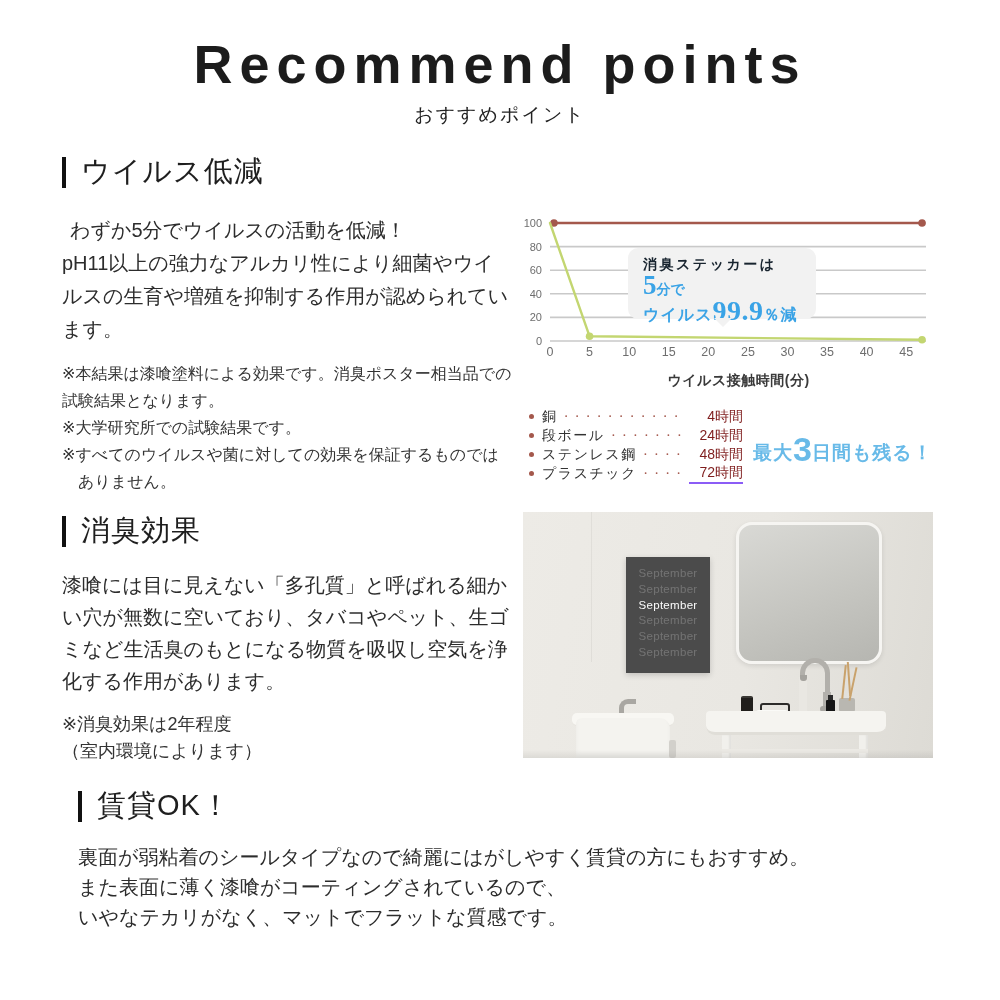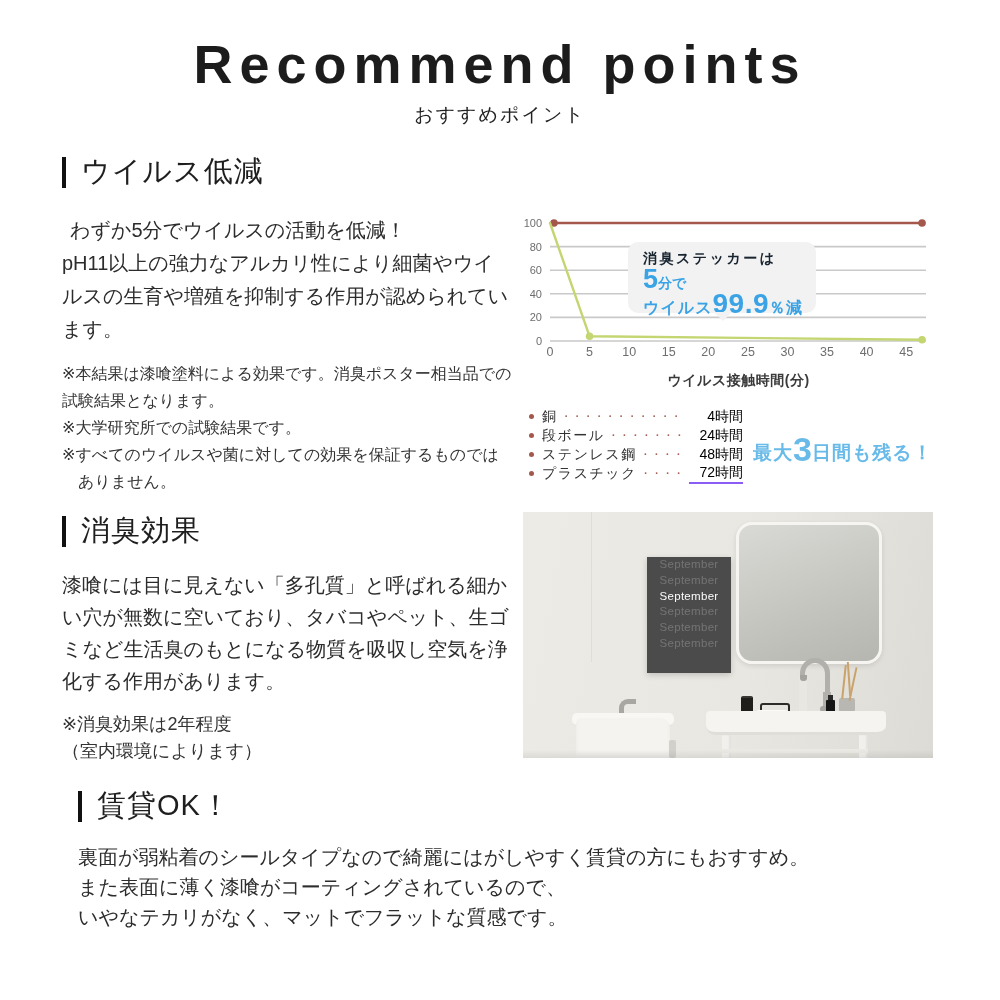--- a/index.html
+++ b/index.html
@@ -31,64 +31,64 @@
   .sec1-visual{position:absolute;left:523px;top:184px;width:434px;height:302px;}
   .chart-ylabel{padding-left:4px;font-size:13px;font-weight:600;color:#3a3a3a;
                 letter-spacing:0.5px;}
   #chart-svg{position:absolute;left:0;top:19px;}
   #chart-svg text{fill:#6e6e6e;}
   #chart-svg .ytick{font-size:11px;}
   #chart-svg .xtick{font-size:12.5px;}
   .chart-xlabel{position:absolute;top:188px;left:27px;width:377px;text-align:center;
                 font-size:14px;font-weight:600;color:#3a3a3a;letter-spacing:0.5px;}
 
-  .callout{position:absolute;left:105px;top:58px;width:188px;height:71px;
+  .callout{position:absolute;left:105px;top:64px;width:188px;height:71px;
            background:#f2f2f2;border-radius:10px;padding:8px 0 0 15px;
-           box-sizing:border-box;}
+           box-sizing:border-box;font-family:Liberation Serif, serif;}
   .callout .tail{position:absolute;left:86px;bottom:-8px;width:0;height:0;
            border-left:9px solid transparent;border-right:9px solid transparent;
            border-top:9px solid #f2f2f2;}
   .co-l1{font-size:14px;font-weight:700;letter-spacing:2.5px;color:#18242f;
          line-height:17px;}
   .co-l2{line-height:22px;margin-top:1px;color:#3aa3e6;}
   .co-l2 .big{font-size:27px;font-weight:700;}
   .co-l2 .sm{font-size:14px;font-weight:700;}
   .co-l3{line-height:24px;margin-top:-2px;color:#3aa3e6;white-space:nowrap;}
   .co-l3 .sm{font-size:16px;font-weight:700;letter-spacing:1px;}
   .co-l3 .big{font-size:28px;font-weight:700;letter-spacing:0.5px;}
 
   .legend{position:absolute;left:6px;top:223px;width:214px;}
   .legend .row{display:flex;align-items:center;height:19px;}
   .bullet{width:5px;height:5px;border-radius:50%;background:#a4584c;
           margin-right:8px;flex:none;}
   .legend .lab{font-size:14px;letter-spacing:1.5px;color:#333;flex:none;}
   .legend .leader{flex:1;overflow:hidden;white-space:nowrap;font-size:11px;
           color:#a4584c;margin:0 3px;letter-spacing:0px;}
-  .legend .val{flex:none;width:54px;text-align:right;font-size:14px;color:#000000;}
+  .legend .val{flex:none;width:54px;text-align:right;font-size:14px;color:#7f1d1d;}
   .legend .u-blue{border-bottom:2px solid #8b5cf6;}
 
   .highlight{position:absolute;left:230px;top:246px;color:#68bae8;
              font-weight:700;white-space:nowrap;}
   .highlight .t{font-size:19px;letter-spacing:1px;vertical-align:baseline;}
   .highlight .big{font-size:34px;letter-spacing:0px;vertical-align:-2px;}
 
   
   .sec2-text{position:absolute;left:62px;top:511px;width:462px;}
   .sec2-text .body{margin:18px 0 0 0;font-size:20px;line-height:32px;color:#2c2c2c;}
   .sec2-text .note{margin:14px 0 0 0;font-size:18px;line-height:27px;color:#333;}
 
   
   .photo{position:absolute;left:523px;top:512px;width:410px;height:246px;
          overflow:hidden;
          background:linear-gradient(100deg,#edebe6 0%,#e9e7e2 55%,#dddbd5 100%);}
   .seam{position:absolute;left:68px;top:0;width:1px;height:150px;
         background:rgba(0,0,0,0.05);}
   .poster{position:absolute;left:103px;top:45px;width:84px;height:116px;
           background:#4b4b4b;box-shadow:0 2px 6px rgba(0,0,0,0.18);
-          text-align:center;padding-top:0;box-sizing:border-box;margin-left:21px;}
+          text-align:center;padding-top:9px;box-sizing:border-box;}
   .poster span{display:block;font-size:11.5px;line-height:15.8px;
           color:rgba(255,255,255,0.22);letter-spacing:0.3px;}
   .poster span.active{color:#fbfbfb;}
   .mirror{position:absolute;left:213px;top:10px;width:140px;height:136px;
           border-radius:16px;border:3px solid #f6f5f2;
           background:linear-gradient(160deg,#d9d9d5 0%,#c4c4bf 60%,#b6b6b1 100%);
           box-shadow:0 2px 5px rgba(0,0,0,0.10);}
   .basin{position:absolute;left:183px;top:199px;width:180px;height:24px;
          background:#f5f4f0;border-radius:4px 4px 9px 9px;
          border-bottom:3px solid #e0ded8;box-sizing:border-box;}

